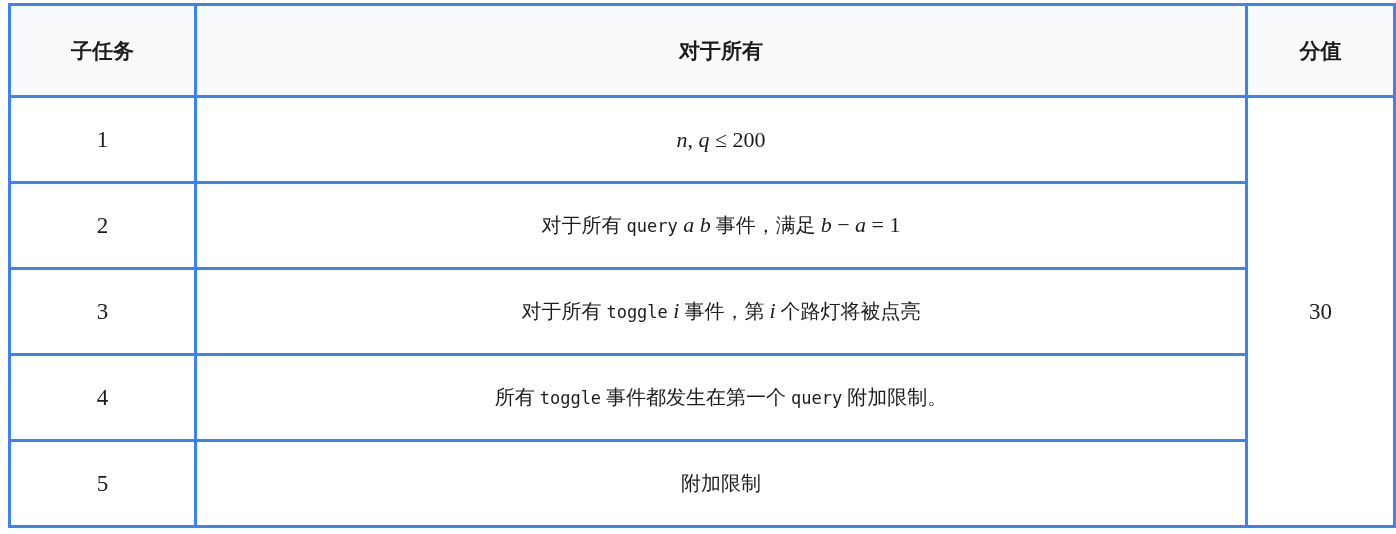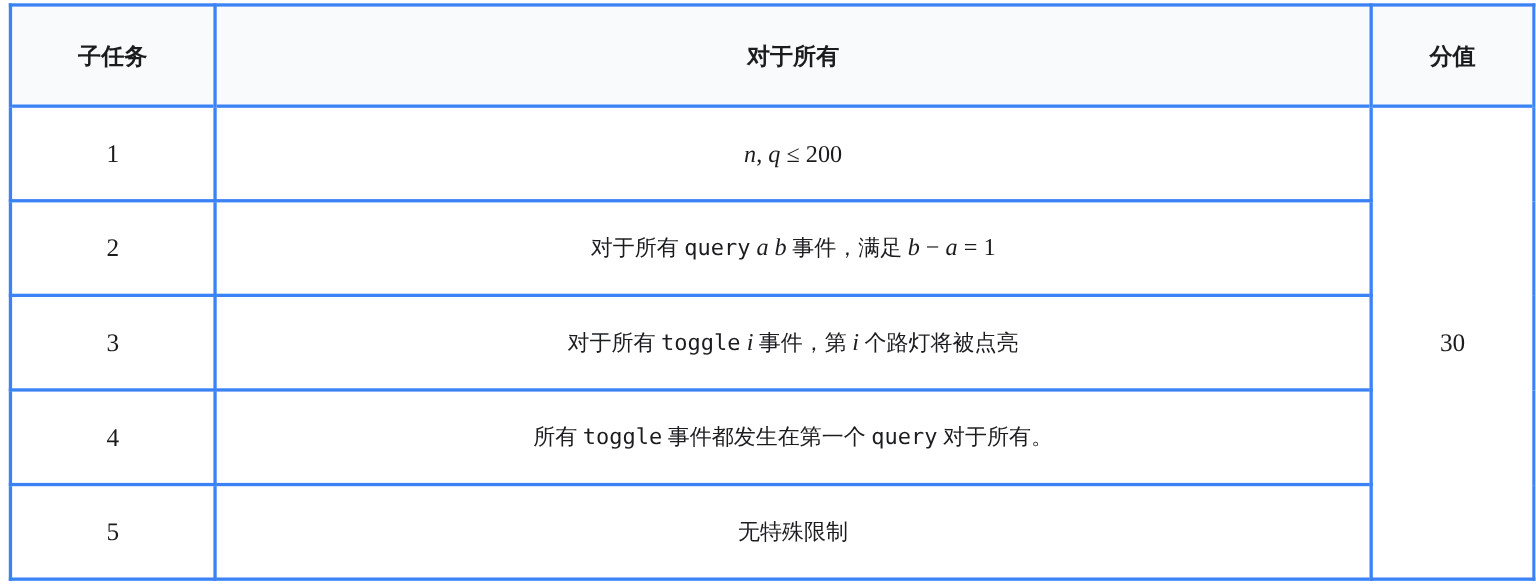--- a/index.html
+++ b/index.html
@@ -47,21 +47,21 @@
 
   .cell-constraint { font-size: 20px; }
 
   
   .seg-t {
     font-family: Liberation Serif, serif;
     font-size: 20px;
   }
   .seg-c {
     font-family: "DejaVu Sans Mono", "Liberation Mono", monospace;
-    font-size: 20px;
+    font-size: 17px;
   }
   .seg-i {
     font-family: "Liberation Serif", "DejaVu Serif", serif;
     font-style: italic;
     font-size: 22px;
   }
   .seg-m {
     font-family: "Liberation Serif", "DejaVu Serif", serif;
     font-size: 22px;
   }
@@ -96,21 +96,21 @@
         <tr>
           <td class="math-cell">2</td>
           <td class="cell-constraint"><span class="seg-t">对于所有 </span><span class="seg-c">query</span><span class="seg-m"> </span><span class="seg-i">a</span><span class="seg-m"> </span><span class="seg-i">b</span><span class="seg-t"> 事件，满足 </span><span class="seg-i">b</span><span class="seg-m"> − </span><span class="seg-i">a</span><span class="seg-m"> = 1</span></td>
         </tr>
         <tr>
           <td class="math-cell">3</td>
           <td class="cell-constraint"><span class="seg-t">对于所有 </span><span class="seg-c">toggle</span><span class="seg-m"> </span><span class="seg-i">i</span><span class="seg-t"> 事件，第 </span><span class="seg-i">i</span><span class="seg-t"> 个路灯将被点亮</span></td>
         </tr>
         <tr>
           <td class="math-cell">4</td>
-          <td class="cell-constraint"><span class="seg-t">所有 </span><span class="seg-c">toggle</span><span class="seg-t"> 事件都发生在第一个 </span><span class="seg-c">query</span><span class="seg-t"> 对于所有。</span></td>
+          <td class="cell-constraint"><span class="seg-t">所有 </span><span class="seg-c">toggle</span><span class="seg-t"> 事件都发生在第一个 </span><span class="seg-c">query</span><span class="seg-t"> 附加限制。</span></td>
         </tr>
         <tr>
           <td class="math-cell">5</td>
-          <td class="cell-constraint"><span class="seg-t">无特殊限制</span></td>
+          <td class="cell-constraint"><span class="seg-t">附加限制</span></td>
         </tr>
       </tbody>
   </table>
 </div>
 
 </body></html>

